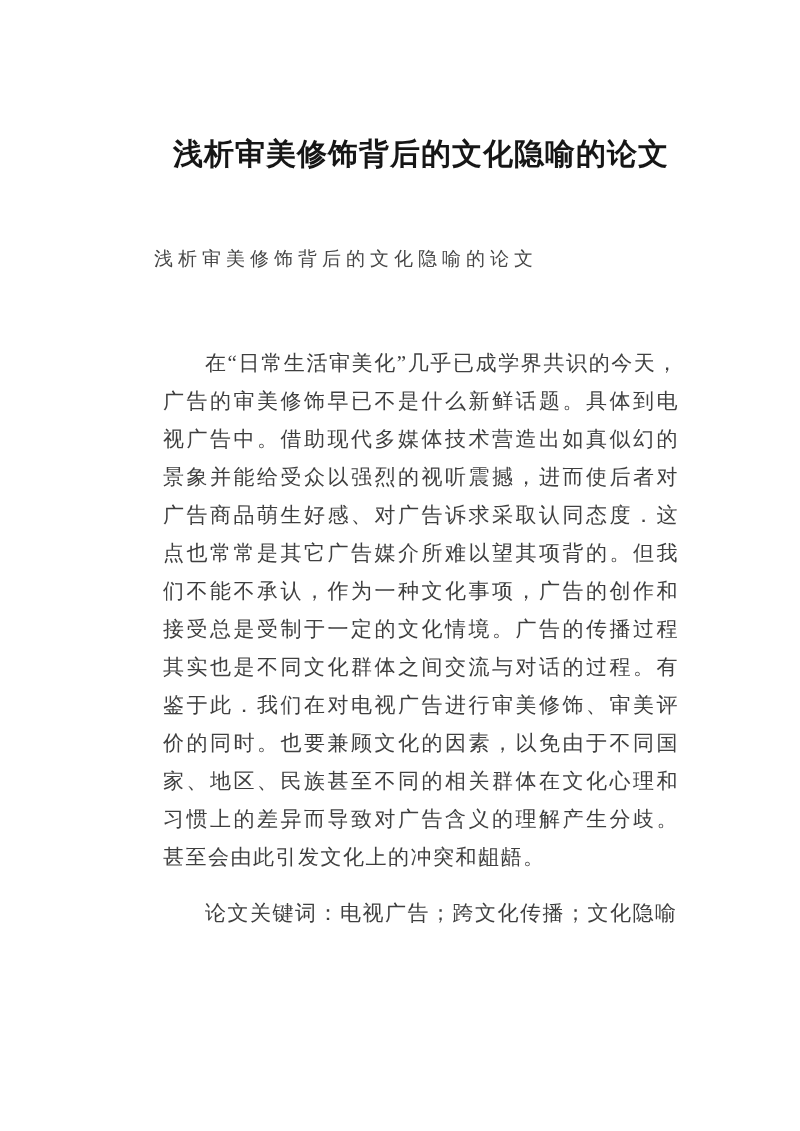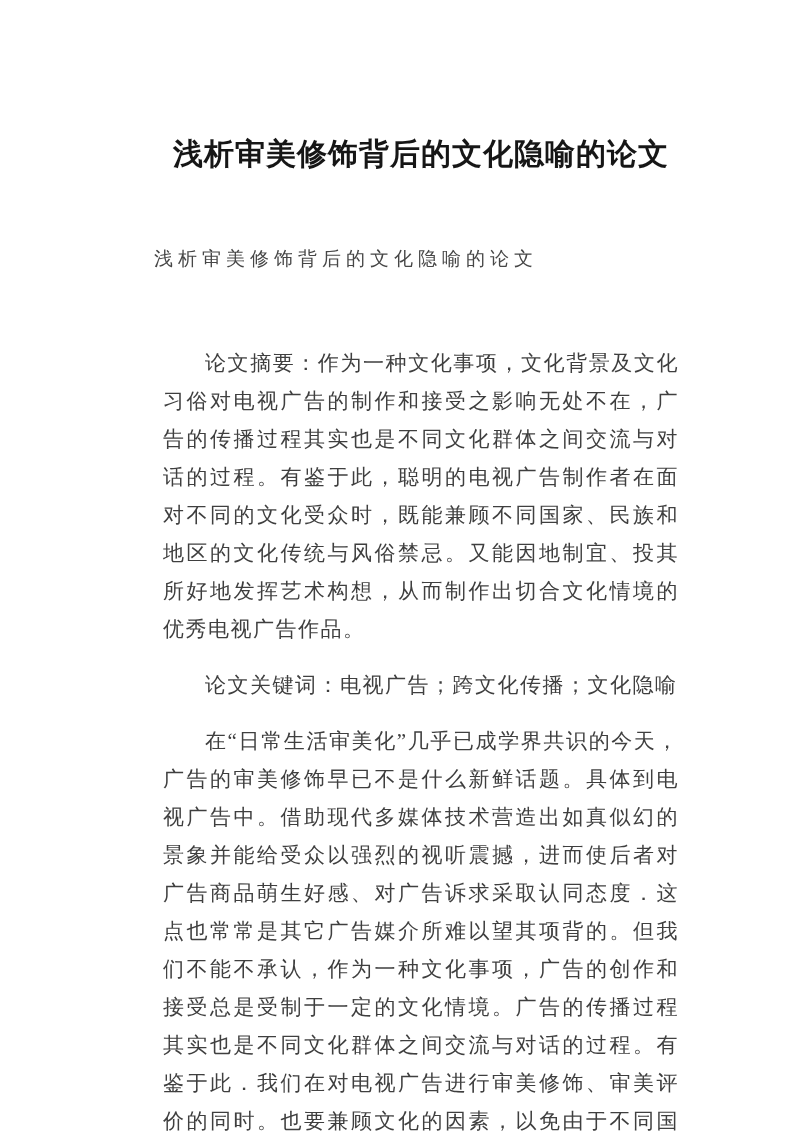--- a/index.html
+++ b/index.html
@@ -62,19 +62,18 @@
 <body>
 
 <div class="page">
   <div class="content">
 
     <h1 class="doc-title">浅析审美修饰背后的文化隐喻的论文</h1>
 
     <div class="doc-subtitle">浅析审美修饰背后的文化隐喻的论文</div>
 
     <div class="body-text">
-      <p>论文摘要：作为一种文化事项，文化背景及文化习俗对电视广告的制作和接受之影响无处不在，广告的传播过程其实也是不同文化群体之间交流与对话的过程。有鉴于此，聪明的电视广告制作者在面对不同的文化受众时，既能兼顾不同国家、民族和地区的文化传统与风俗禁忌。又能因地制宜、投其所好地发挥艺术构想，从而制作出切合文化情境的优秀电视广告作品。</p>
+      <p>在“日常生活审美化”几乎已成学界共识的今天，广告的审美修饰早已不是什么新鲜话题。具体到电视广告中。借助现代多媒体技术营造出如真似幻的景象并能给受众以强烈的视听震撼，进而使后者对广告商品萌生好感、对广告诉求采取认同态度．这点也常常是其它广告媒介所难以望其项背的。但我们不能不承认，作为一种文化事项，广告的创作和接受总是受制于一定的文化情境。广告的传播过程其实也是不同文化群体之间交流与对话的过程。有鉴于此．我们在对电视广告进行审美修饰、审美评价的同时。也要兼顾文化的因素，以免由于不同国家、地区、民族甚至不同的相关群体在文化心理和习惯上的差异而导致对广告含义的理解产生分歧。甚至会由此引发文化上的冲突和龃龉。</p>
       <p>论文关键词：电视广告；跨文化传播；文化隐喻</p>
-      <p>在“日常生活审美化”几乎已成学界共识的今天，广告的审美修饰早已不是什么新鲜话题。具体到电视广告中。借助现代多媒体技术营造出如真似幻的景象并能给受众以强烈的视听震撼，进而使后者对广告商品萌生好感、对广告诉求采取认同态度．这点也常常是其它广告媒介所难以望其项背的。但我们不能不承认，作为一种文化事项，广告的创作和接受总是受制于一定的文化情境。广告的传播过程其实也是不同文化群体之间交流与对话的过程。有鉴于此．我们在对电视广告进行审美修饰、审美评价的同时。也要兼顾文化的因素，以免由于不同国家、地区、民族甚至不同的相关群体在文化心理和习惯上的差异而导致对广告含义的理解产生分歧。甚至会由此引发文化上的冲突和龃龉。</p>
     </div>
 
   </div>
 </div>
 
 </body></html>

